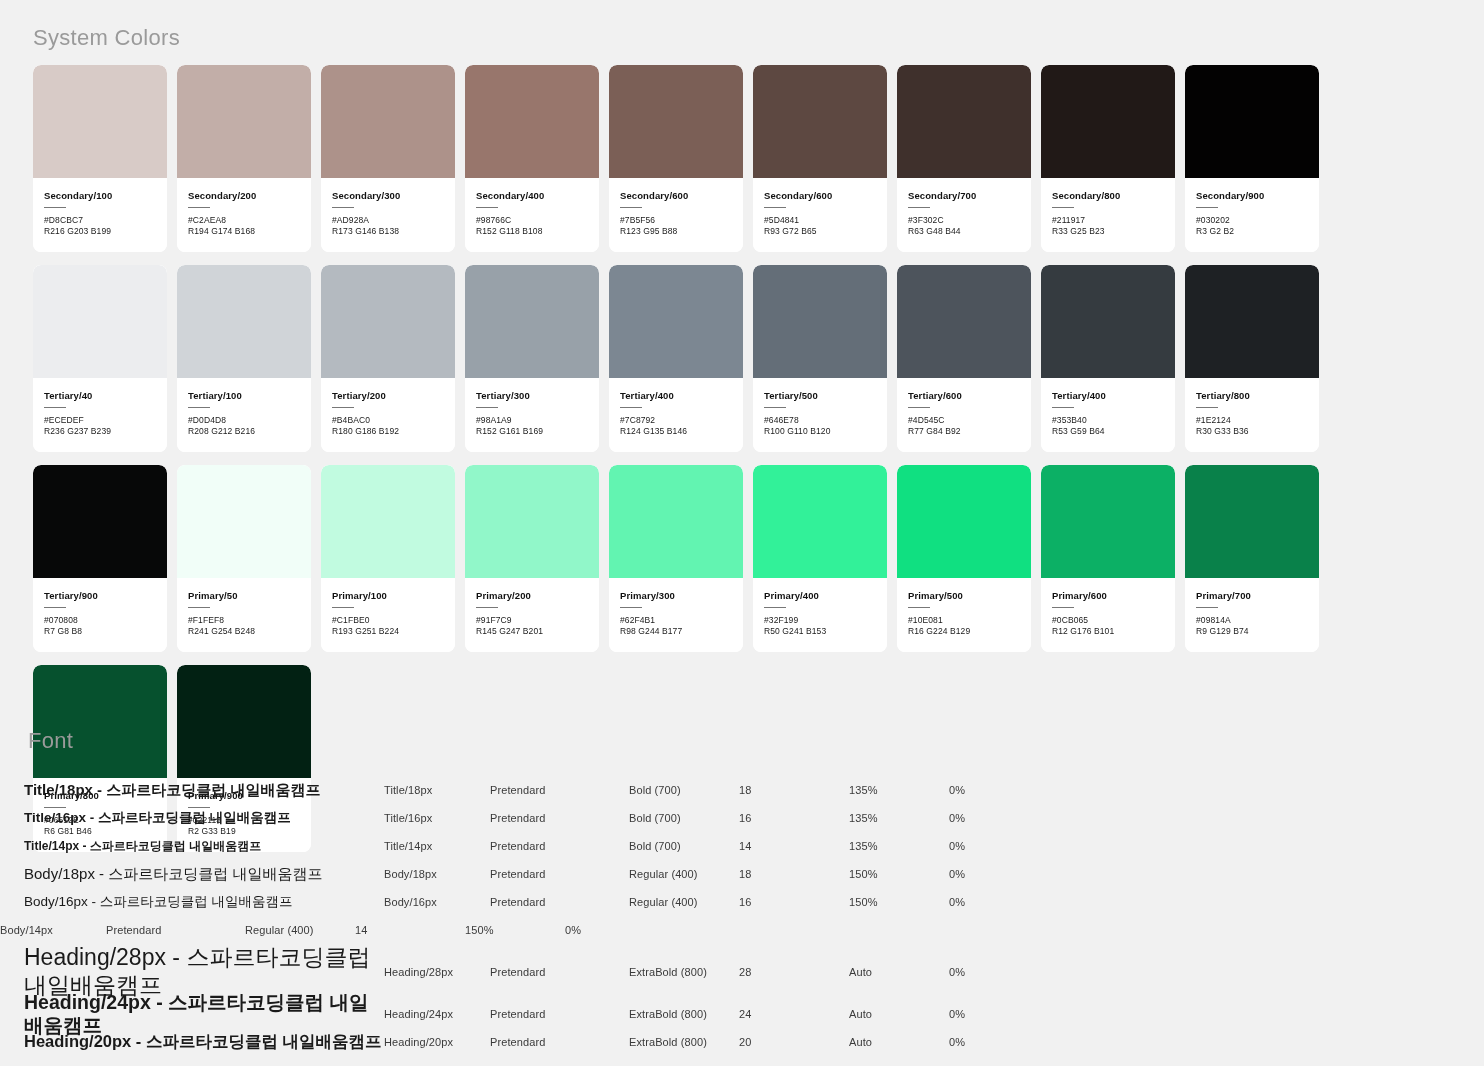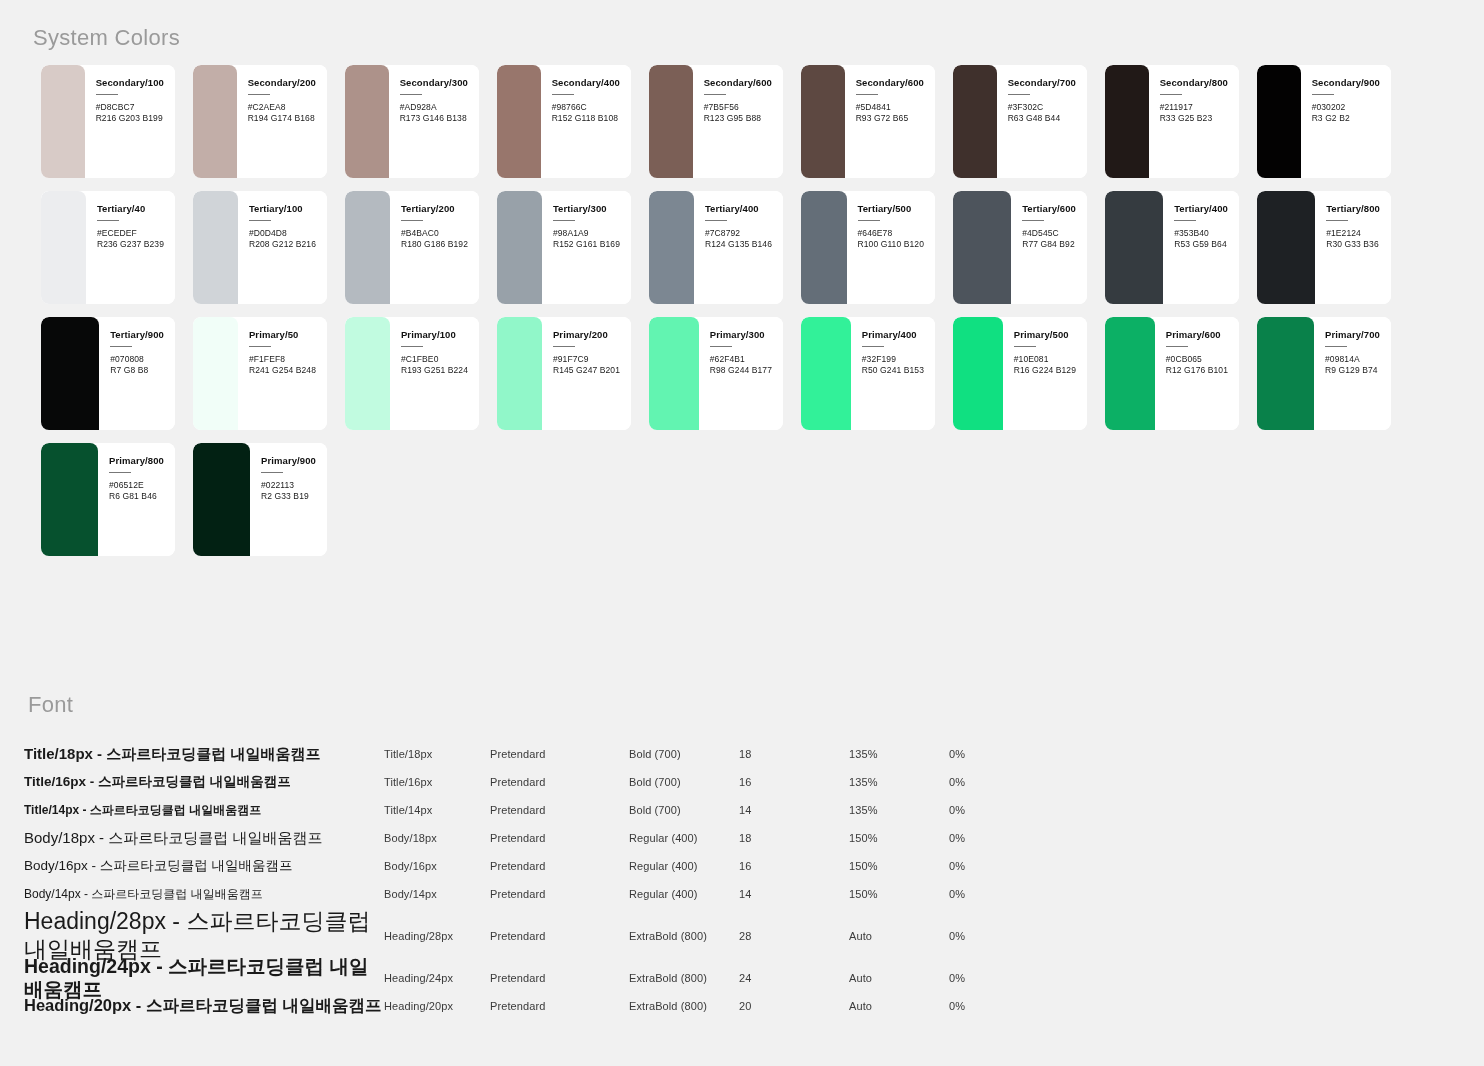--- a/index.html
+++ b/index.html
@@ -43,22 +43,21 @@
     width: 1484px;
   }
   .swatch-card {
     width: 134px;
     margin-right: 10px;
     margin-bottom: 13px;
     background: #ffffff;
     border-radius: 8px;
     overflow: hidden;
     display: flex;
-    flex-direction: row;
-    margin-left: 8px;
+    flex-direction: column;
   }
   .swatch-chip {
     height: 113px;
     width: 100%;
     border-radius: 8px 8px 0 0;
   }
   .swatch-info {
     padding: 12px 11px 14px 11px;
     background: #fff;
   }
@@ -81,21 +80,21 @@
     color: #1a1a1a;
     line-height: 1.35;
     letter-spacing: 0.1px;
     white-space: nowrap;
   }
 
   
   #font-section {
     position: absolute;
     left: 0;
-    top: 692px;
+    top: 728px;
     width: 1484px;
   }
   #font-title { margin: 0 0 0 28px; }
 
   .font-table {
     margin-top: 22px;
     width: 1484px;
     border-collapse: collapse;
   }
   .font-row { display: flex; align-items: center; }
@@ -459,21 +458,20 @@
           <div class="font-meta">
             <div class="m-name">Body/16px</div>
             <div class="m-family">Pretendard</div>
             <div class="m-weight">Regular (400)</div>
             <div class="m-size">16</div>
             <div class="m-line">150%</div>
             <div class="m-space">0%</div>
           </div>
         </div>
         <div class="font-row row-h-std">
-          <div class="font-sample-cell s-body14">Body/14px - 스파르타코딩클럽 내일배움캠프</div>
           <div class="font-meta">
             <div class="m-name">Body/14px</div>
             <div class="m-family">Pretendard</div>
             <div class="m-weight">Regular (400)</div>
             <div class="m-size">14</div>
             <div class="m-line">150%</div>
             <div class="m-space">0%</div>
           </div>
         </div>
         <div class="font-row row-h-28">

